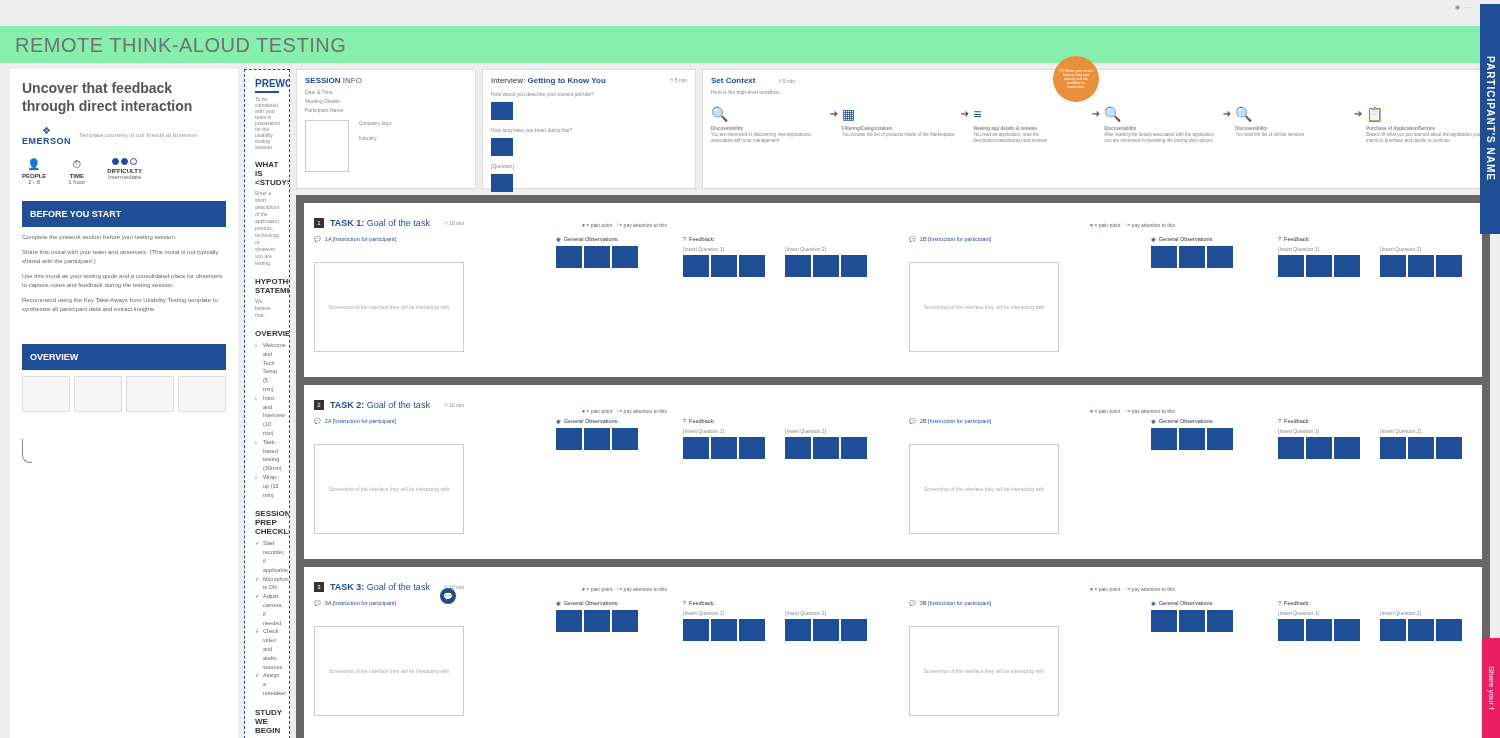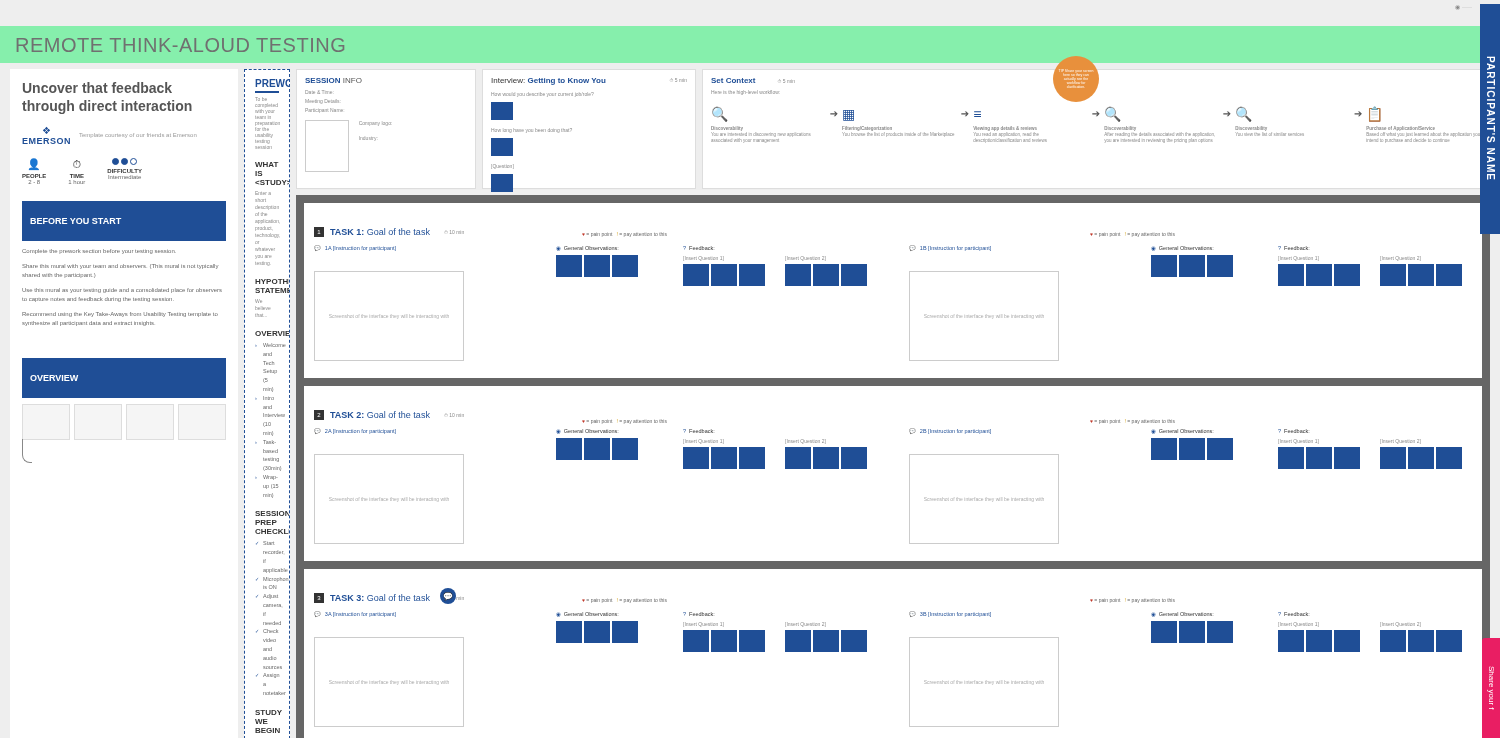--- a/index.html
+++ b/index.html
@@ -14,21 +14,21 @@
 .emerson-icon { color: #1f4e96; font-size: 10px; }
 .emerson-name { font-size: 9px; font-weight: 700; color: #1f4e96; letter-spacing: 0.5px; }
 .emerson-note { font-size: 6px; color: #999; line-height: 1.3; }
 .meta-row { display: flex; gap: 22px; margin: 6px 0 16px; }
 .meta { text-align: center; }
 .meta-icon { font-size: 11px; color: #333; display: block; }
 .meta-label { font-size: 6px; font-weight: 700; margin-top: 2px; }
 .meta-val { font-size: 6px; color: #666; }
 .dots span { display: inline-block; width: 7px; height: 7px; border-radius: 50%; border: 1px solid #1f4e96; margin: 0 1px; }
 .dots .fill { background: #1f4e96; }
-.banner { background: #1f4e96; color: #fff; font-size: 9px; font-weight: 700; padding: 15px 8px; margin-bottom: 6px; }
+.banner { background: #1f4e96; color: #fff; font-size: 9px; font-weight: 700; padding: 8px 8px; margin-bottom: 6px; }
 .body-text { font-size: 6px; color: #666; line-height: 1.5; margin-bottom: 6px; }
 .resources-imgs { display: flex; gap: 4px; margin-top: 6px; }
 .res-thumb { width: 48px; height: 36px; background: #f5f5f5; border: 1px solid #ddd; }
 .arrow-down { position: absolute; left: 12px; top: 370px; width: 10px; height: 24px; border-left: 1px solid #888; border-bottom: 1px solid #888; border-bottom-left-radius: 8px; }
 
 .prework-col { width: 190px; background: #fff; border: 1.5px dashed #1f4e96; padding: 8px 10px; height: 680px; overflow: hidden; }
 .pw-title { font-size: 10px; font-weight: 700; color: #1f4e96; border-bottom: 2px solid #1f4e96; padding-bottom: 2px; margin-bottom: 3px; }
 .pw-sub { font-size: 5px; color: #888; margin-bottom: 10px; }
 .pw-h { font-size: 8px; font-weight: 700; color: #333; margin-top: 10px; margin-bottom: 3px; }
 .pw-small { font-size: 5px; color: #888; line-height: 1.4; }
@@ -53,21 +53,21 @@
 .timer { font-size: 5px; color: #888; }
 .iv-title { font-size: 8px; }
 .iv-title .b { color: #1f4e96; font-weight: 700; }
 .ctx-flow { display: flex; gap: 4px; margin-top: 10px; align-items: flex-start; }
 .flow-step { flex: 1; text-align: left; font-size: 4.5px; color: #888; line-height: 1.3; }
 .flow-icon { color: #1f4e96; font-size: 14px; display: block; margin-bottom: 3px; }
 .flow-arrow { color: #555; font-size: 10px; align-self: flex-start; margin-top: 3px; }
 .tip-badge { position: absolute; top: -14px; right: 390px; width: 46px; height: 46px; background: #e8903c; border-radius: 50%; color: #fff; font-size: 3.5px; display: flex; align-items: center; justify-content: center; text-align: center; padding: 4px; line-height: 1.2; }
 
 .tasks-frame { background: #666; padding: 8px; display: flex; flex-direction: column; gap: 8px; height: 554px; }
-.task-panel { background: #fff; padding: 24px 10px; height: 175px; }
+.task-panel { background: #fff; padding: 15px 10px; height: 175px; }
 .task-header { display: flex; align-items: center; gap: 6px; margin-bottom: 4px; }
 .task-num { background: #333; color: #fff; width: 10px; height: 10px; font-size: 6px; display: inline-flex; align-items: center; justify-content: center; }
 .task-title { font-size: 9px; font-weight: 700; color: #1f4e96; }
 .task-title .goal { font-weight: 400; }
 .task-legend { font-size: 5px; color: #666; margin-left: 18px; }
 .heart { color: #c0392b; }
 .warn { color: #d4a017; }
 .task-body { display: flex; gap: 12px; margin-top: 4px; }
 .task-side { width: 230px; }
 .instr-row { display: flex; gap: 4px; font-size: 5.5px; color: #1f4e96; margin-bottom: 6px; }

